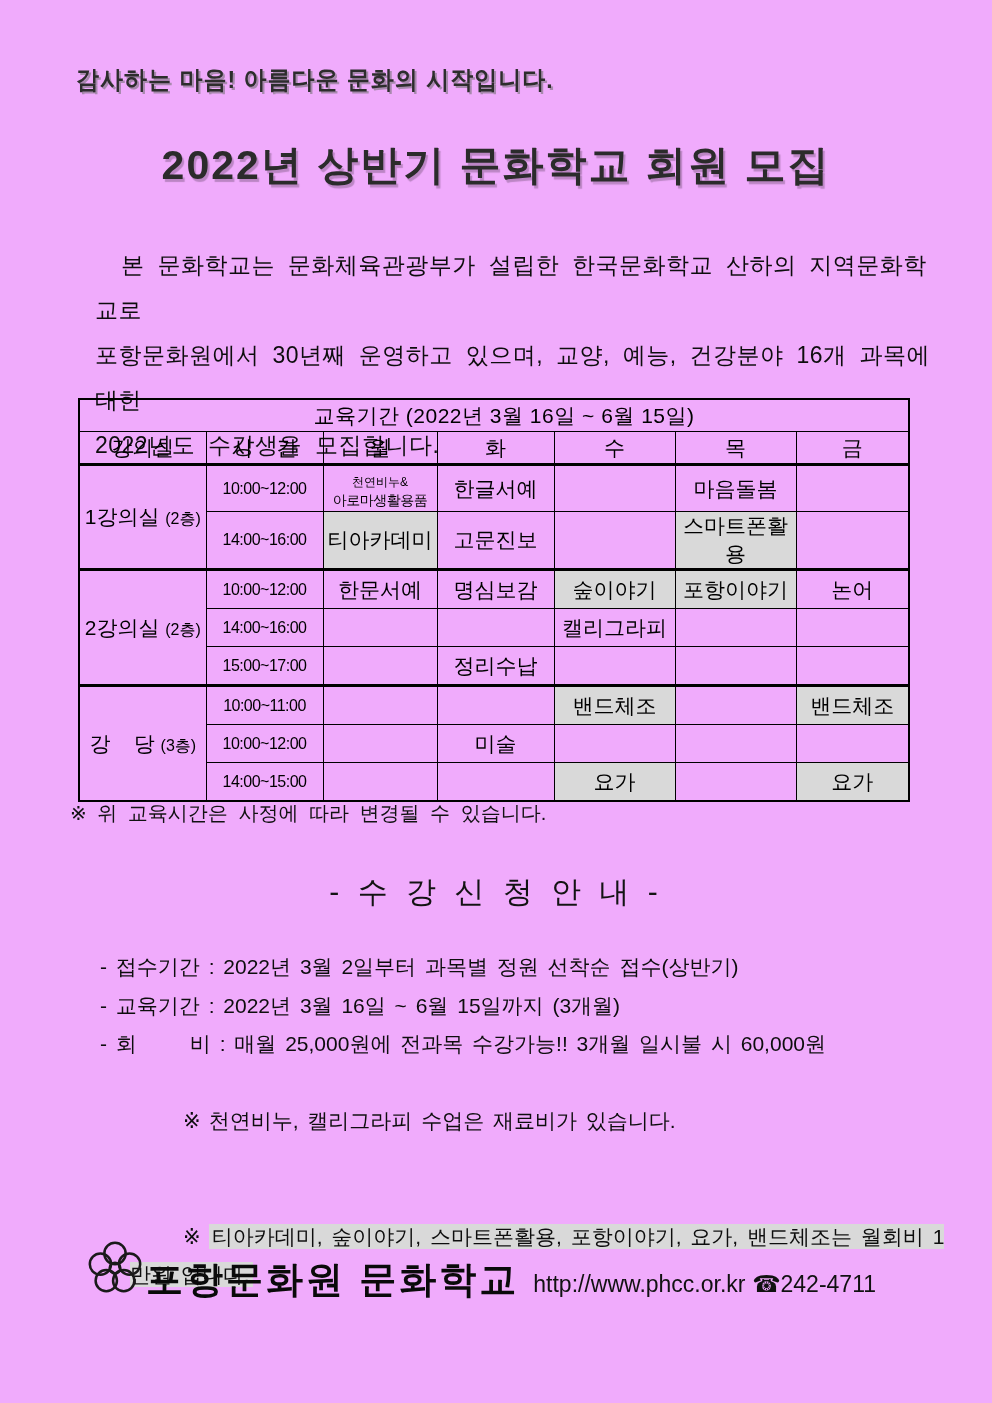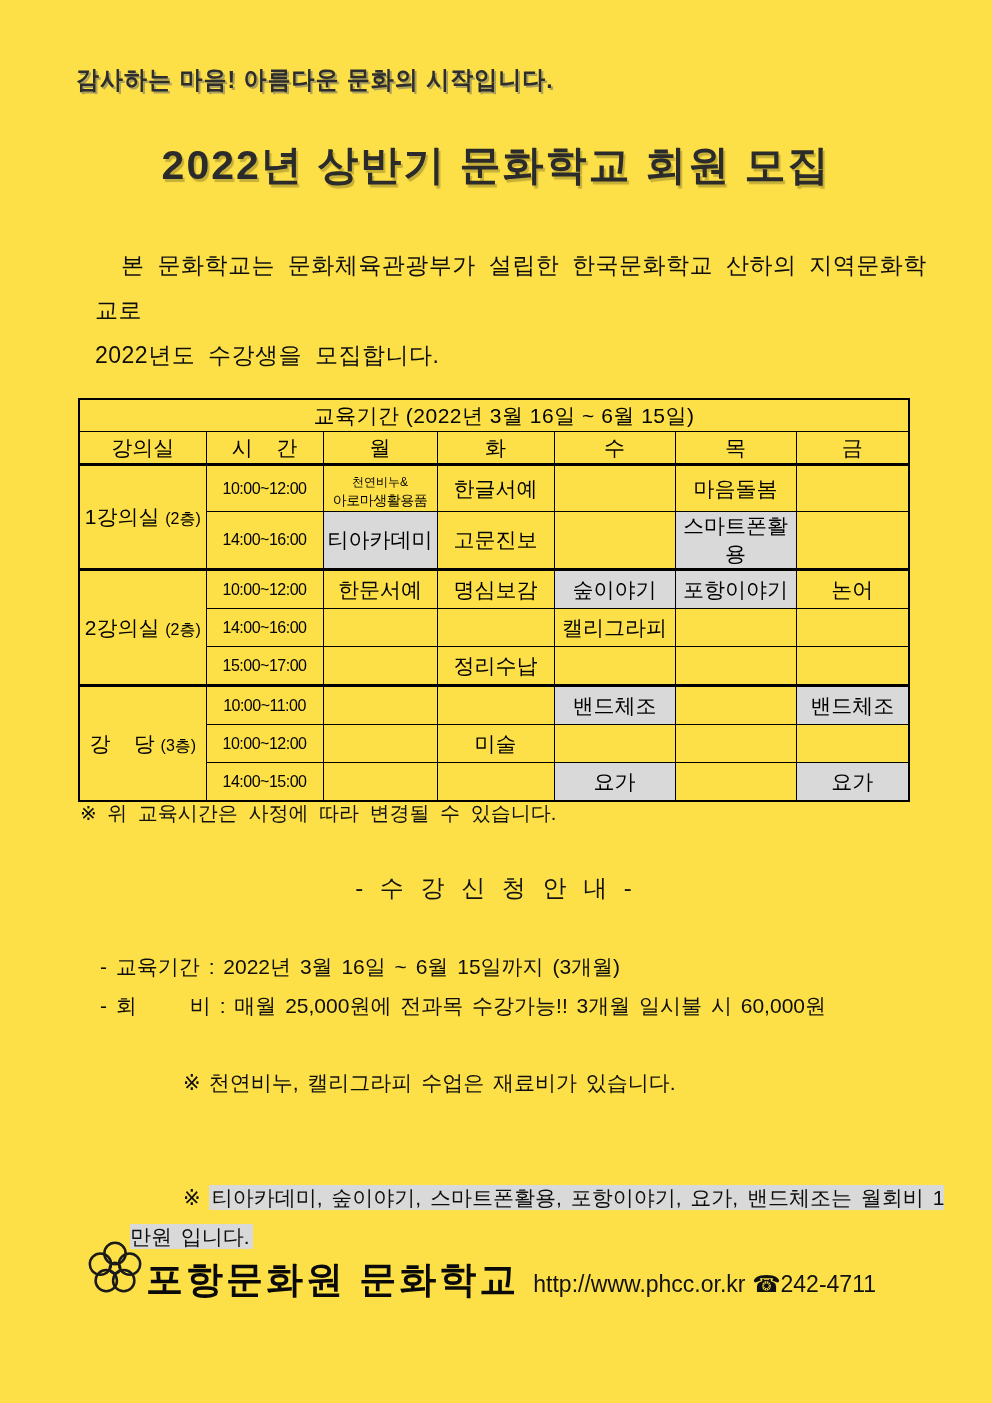--- a/index.html
+++ b/index.html
@@ -1,17 +1,17 @@
 <!DOCTYPE html>
 <html lang="ko"><head>
 <meta charset="utf-8">
 <style>
   html,body{margin:0;padding:0;background:#fff;}
   .page{
-    position:relative;width:992px;height:1403px;background:#fde047;
+    position:relative;width:992px;height:1403px;background:#f0abfc;
     font-family:"Liberation Sans","DejaVu Sans",sans-serif;color:#000;
     overflow:hidden;margin:0 auto;
   }
   
   .slogan{
     position:absolute;left:76px;top:63px;
     font-size:23px;font-weight:800;letter-spacing:1px;color:#2d2d2d;
     text-shadow:2px 2px 0 rgba(110,110,110,.55);
     transform:scaleY(1.08);transform-origin:top left;
   }
@@ -37,25 +37,25 @@
   tbody td{height:37px;font-size:21px;}
   tr.tall td{height:45px;}
   .room-cell{white-space:pre;font-size:21px;}
   .floor{font-size:16px;}
   .time-cell{font-size:16px;letter-spacing:-.5px;}
   .shaded{background:#d9d9d9;}
   .l1{display:block;font-size:12px;line-height:20px;margin-top:3px;}
   .l2{display:block;font-size:14px;line-height:16px;letter-spacing:-.5px;}
   .ws-pre{white-space:pre;}
   
-  .table-note{position:absolute;left:80px;top:800px;font-size:20px;word-spacing:5px;color:#111;}
+  .table-note{position:absolute;left:70px;top:800px;font-size:20px;word-spacing:5px;color:#111;}
   
   .guide-heading{
     position:absolute;left:0;right:0;top:872px;text-align:center;
-    font-size:24px;letter-spacing:5px;color:#131313;
+    font-size:30px;letter-spacing:5px;color:#131313;
   }
   .guide-list{
     position:absolute;left:100px;top:948px;width:860px;
     font-size:21px;line-height:38.5px;word-spacing:3px;color:#0d0d0d;
   }
   .guide-item{white-space:pre-wrap;}
   .note-line{margin-left:30px;white-space:pre-wrap;}
   .note-marker{margin-right:8px;}
   .hl{background:#d9d9d9;padding:1px 3px;}
   
@@ -70,20 +70,21 @@
 <body>
 
 <div class="page">
 
   <div class="slogan">감사하는 마음! 아름다운 문화의 시작입니다.</div>
 
   <div class="title">2022년 상반기 문화학교 회원 모집</div>
 
   <div class="intro">
     <div class="indent">본 문화학교는 문화체육관광부가 설립한 한국문화학교 산하의 지역문화학교로</div>
+    <div>포항문화원에서 30년째 운영하고 있으며, 교양, 예능, 건강분야 16개 과목에 대한</div>
     <div>2022년도 수강생을 모집합니다.</div>
   </div>
 
   <div class="timetable">
     <table>
       <colgroup>
         <col style="width:127px">
           <col style="width:117px">
           <col style="width:114px">
         <col style="width:117px">
@@ -182,20 +183,21 @@
         </tr>
       </tbody>
     </table>
   </div>
 
   <div class="table-note">※ 위 교육시간은 사정에 따라 변경될 수 있습니다.</div>
 
   <div class="guide-heading">- 수 강 신 청 안 내 -</div>
 
   <div class="guide-list">
+    <div class="guide-item">- 접수기간 : 2022년 3월 2일부터 과목별 정원 선착순 접수(상반기)</div>
     <div class="guide-item">- 교육기간 : 2022년 3월 16일 ~ 6월 15일까지 (3개월)</div>
     <div class="guide-item">- 회      비 : 매월 25,000원에 전과목 수강가능!! 3개월 일시불 시 60,000원</div>
     <div class="note-line">
       <span class="note-marker">※</span><span>천연비누, 캘리그라피 수업은 재료비가 있습니다.</span>
     </div>
     <div class="note-line">
       <span class="note-marker">※</span><span class="hl">티아카데미, 숲이야기, 스마트폰활용, 포항이야기, 요가, 밴드체조는 월회비 1만원 입니다.</span>
     </div>
   </div>
 

